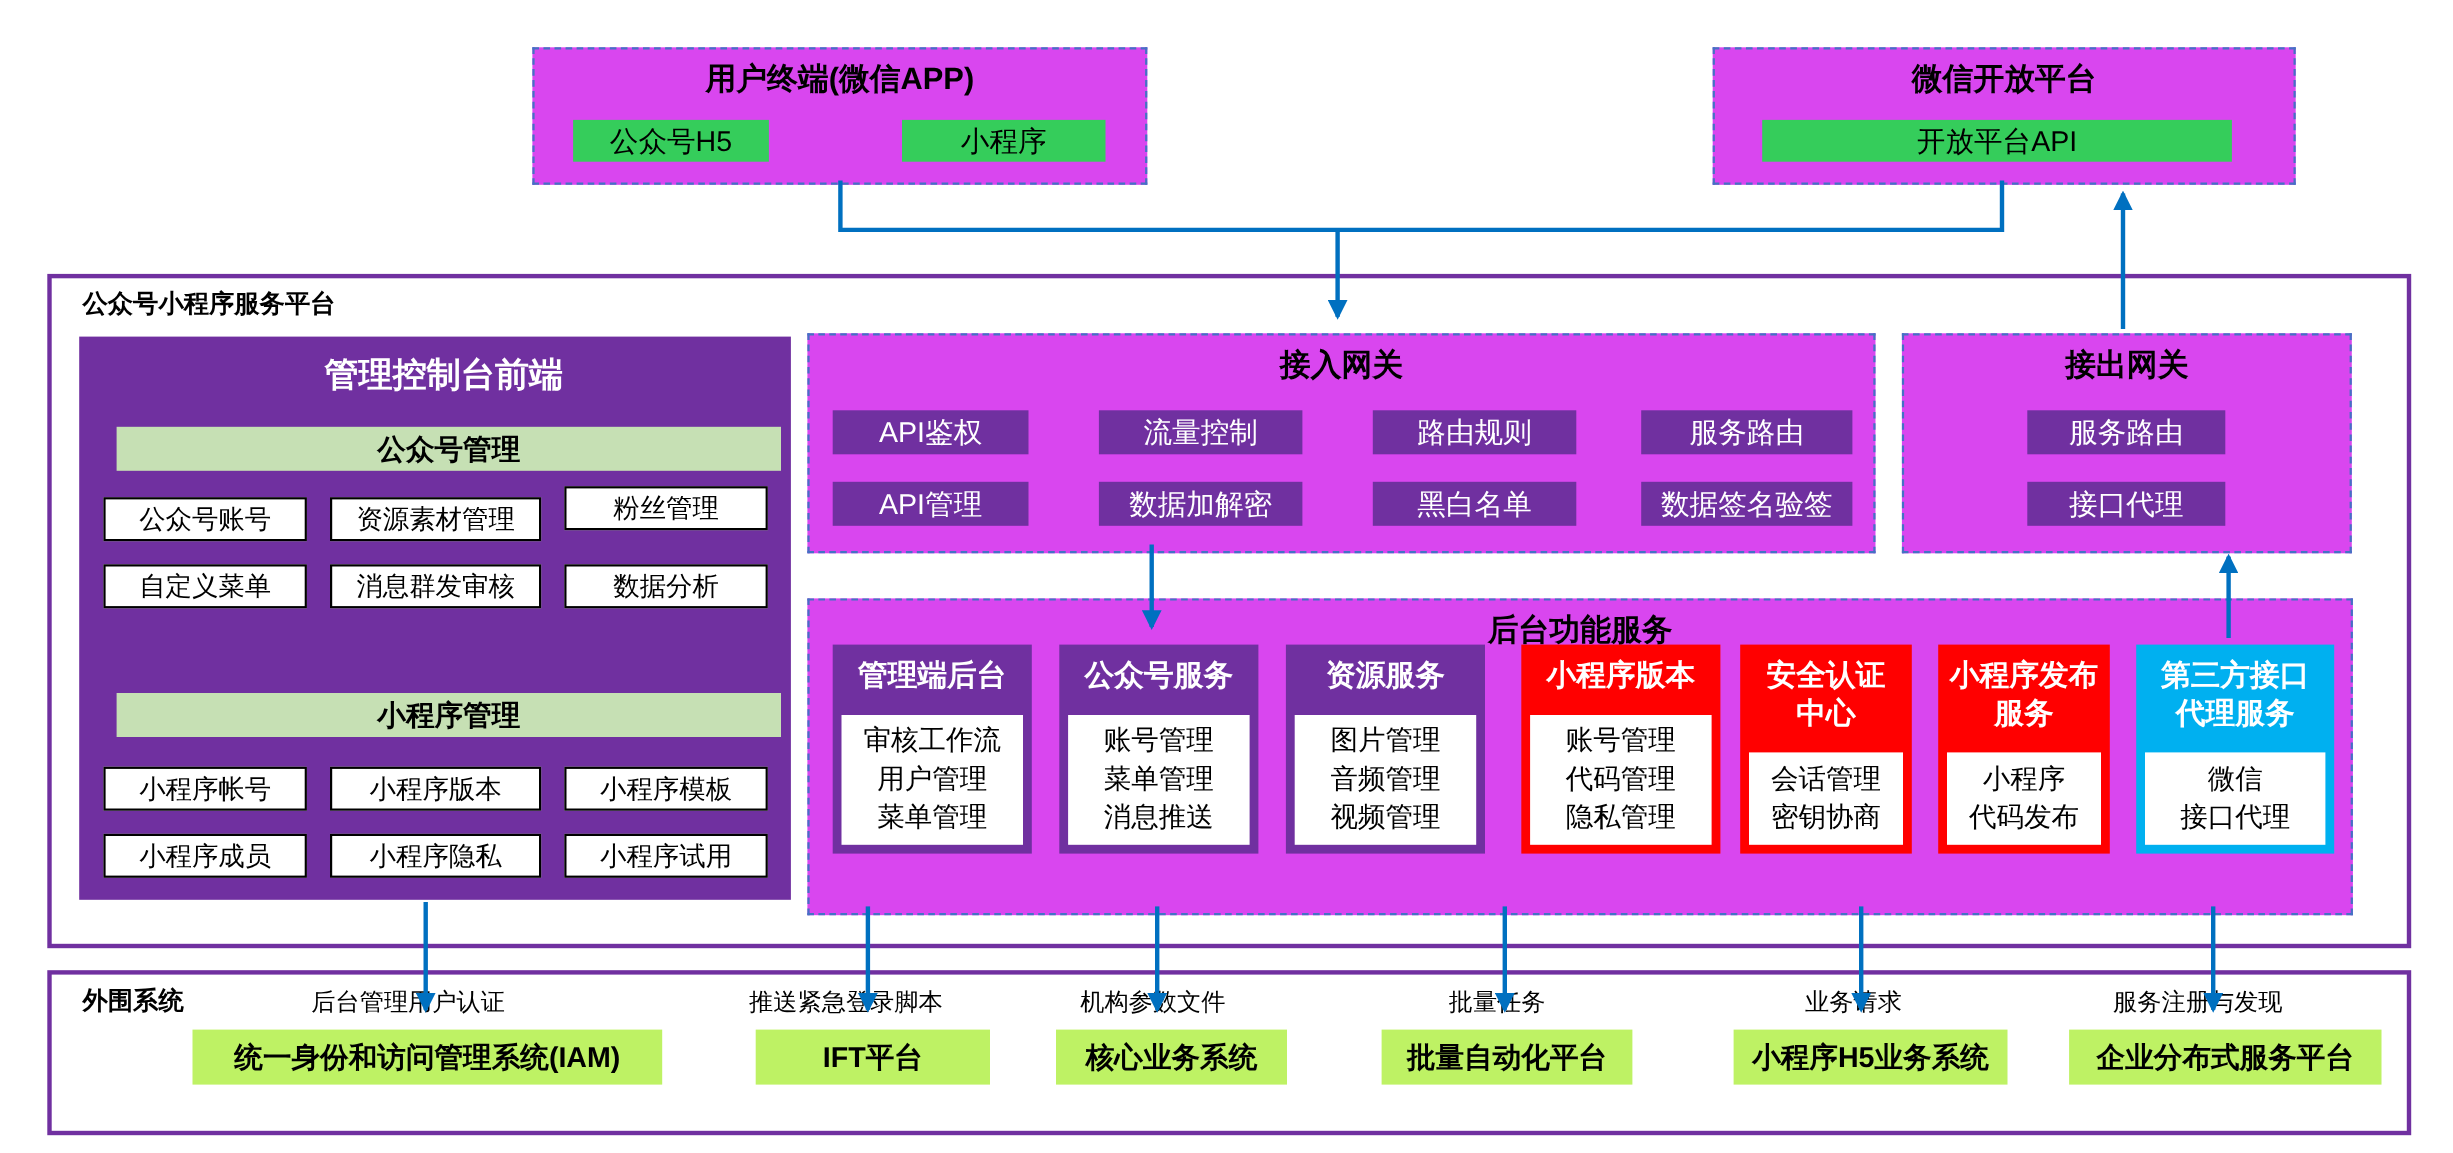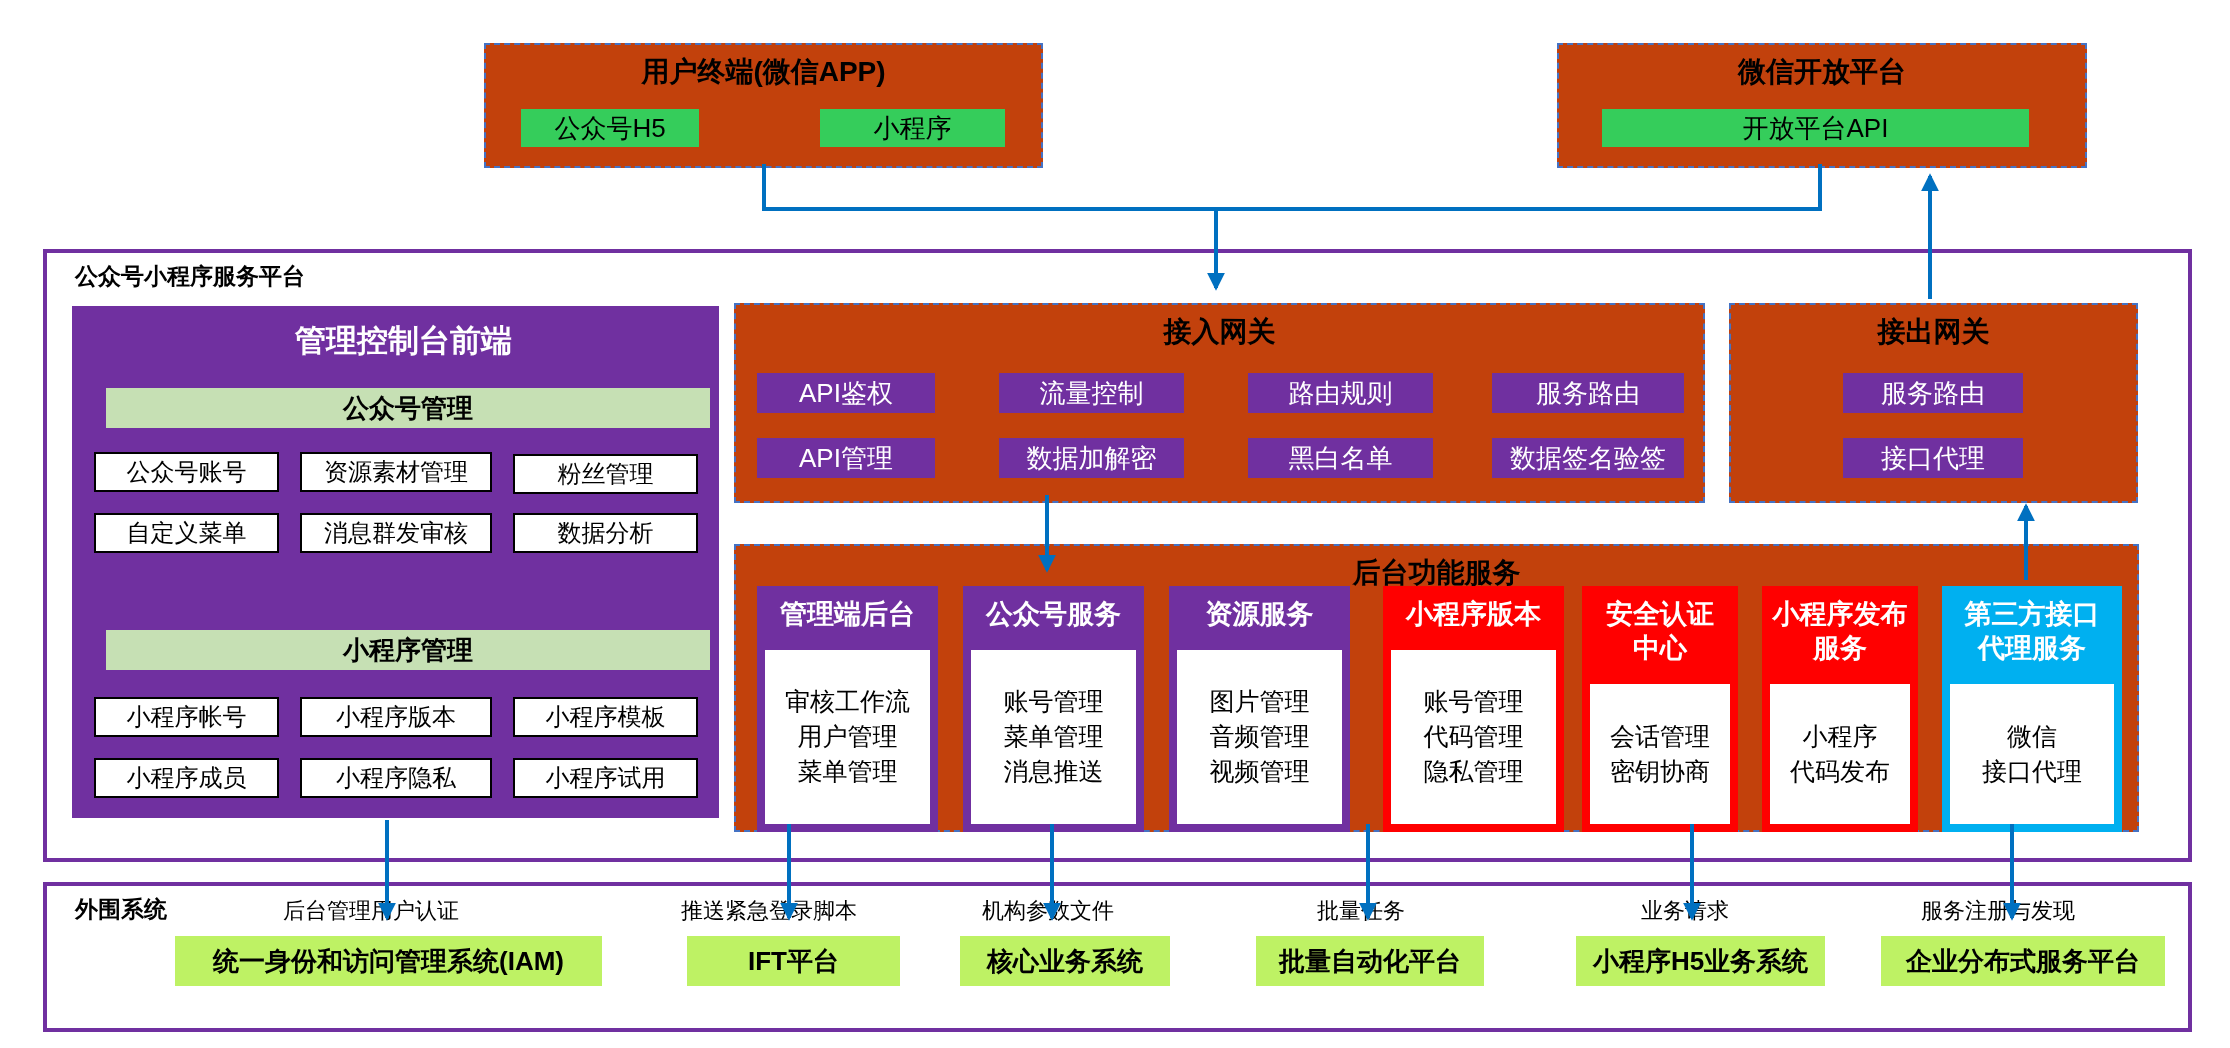--- a/index.html
+++ b/index.html
@@ -3,21 +3,21 @@
 <meta charset="utf-8">
 <style>
   html,body{margin:0;padding:0;background:#fff;}
   .canvas{
     position:relative;width:2230px;height:1048px;background:#fff;overflow:hidden;
     font-family:"Liberation Sans","DejaVu Sans",sans-serif;color:#000;
   }
   .pre{white-space:pre-line;}
 
   
-  .dashed-box{position:absolute;border:2px dashed #4472C4;background:#c2410c;}
+  .dashed-box{position:absolute;border:2px dashed #4472C4;background:#d946ef;}
   .group-title{position:absolute;left:0;right:0;top:8px;text-align:center;font-weight:700;font-size:28px;}
 
   
   .green-chip{position:absolute;height:38px;background:#35CD5B;font-size:26px;font-weight:500;
               display:flex;align-items:center;justify-content:center;}
 
   
   .purple-frame{position:absolute;border:4px solid #7030A0;background:#fff;}
   .frame-label{position:absolute;left:28px;top:8px;font-weight:700;font-size:23px;}
 
@@ -28,21 +28,21 @@
              display:flex;align-items:center;justify-content:center;margin-left:12px;}
   .white-item{position:absolute;height:40px;background:#fff;border:2px solid #000;box-sizing:border-box;
               font-size:24px;display:flex;align-items:center;justify-content:center;}
   .c-col1{left:22px;width:185px;} .c-col2{left:228px;width:192px;} .c-col3{left:441px;width:185px;}
 
   
   .purple-chip{position:absolute;height:40px;background:#7030A0;color:#fff;font-size:26px;
                display:flex;align-items:center;justify-content:center;}
 
   
-  .svc{position:absolute;top:40px;height:246px;box-sizing:border-box;display:flex;flex-direction:column;padding:8px;gap:12px;}
+  .svc{position:absolute;top:40px;height:190px;box-sizing:border-box;display:flex;flex-direction:column;padding:8px;gap:12px;}
   .svc-purple{background:#7030A0;} .svc-red{background:#FF0000;} .svc-cyan{background:#00B0F0;}
   .svc-title{color:#fff;font-weight:700;font-size:27px;text-align:center;padding:4px 0 6px 0;line-height:1.25;}
   .svc-body{flex:1;background:#fff;color:#000;font-size:25px;line-height:1.4;
             display:flex;align-items:center;justify-content:center;text-align:center;}
 
   
   .link-label{position:absolute;top:10px;transform:translateX(-50%);font-size:22px;white-space:nowrap;}
   .orange-box{position:absolute;top:50px;height:50px;background:#bef264;font-size:26px;font-weight:700;
               display:flex;align-items:center;justify-content:center;}
 
@@ -66,21 +66,21 @@
 
   <div class="purple-frame" style="left:43px;top:249px;width:2141px;height:605px">
     <div class="frame-label">公众号小程序服务平台</div>
 
     <div class="console" style="left:25px;top:53px;width:647px;height:512px">
       <div class="console-title">管理控制台前端</div>
 
       <div class="green-bar" style="left:22px;top:82px;width:604px">公众号管理</div>
       <div class="white-item c-col1" style="top:146px">公众号账号</div>
       <div class="white-item c-col2" style="top:146px">资源素材管理</div>
-      <div class="white-item c-col3" style="top:148px">粉丝管理</div>
+      <div class="white-item c-col3" style="top:136px">粉丝管理</div>
       <div class="white-item c-col1" style="top:207px">自定义菜单</div>
       <div class="white-item c-col2" style="top:207px">消息群发审核</div>
       <div class="white-item c-col3" style="top:207px">数据分析</div>
 
       <div class="green-bar" style="left:22px;top:324px;width:604px">小程序管理</div>
       <div class="white-item c-col1" style="top:391px">小程序帐号</div>
       <div class="white-item c-col2" style="top:391px">小程序版本</div>
       <div class="white-item c-col3" style="top:391px">小程序模板</div>
       <div class="white-item c-col1" style="top:452px">小程序成员</div>
       <div class="white-item c-col2" style="top:452px">小程序隐私</div>

